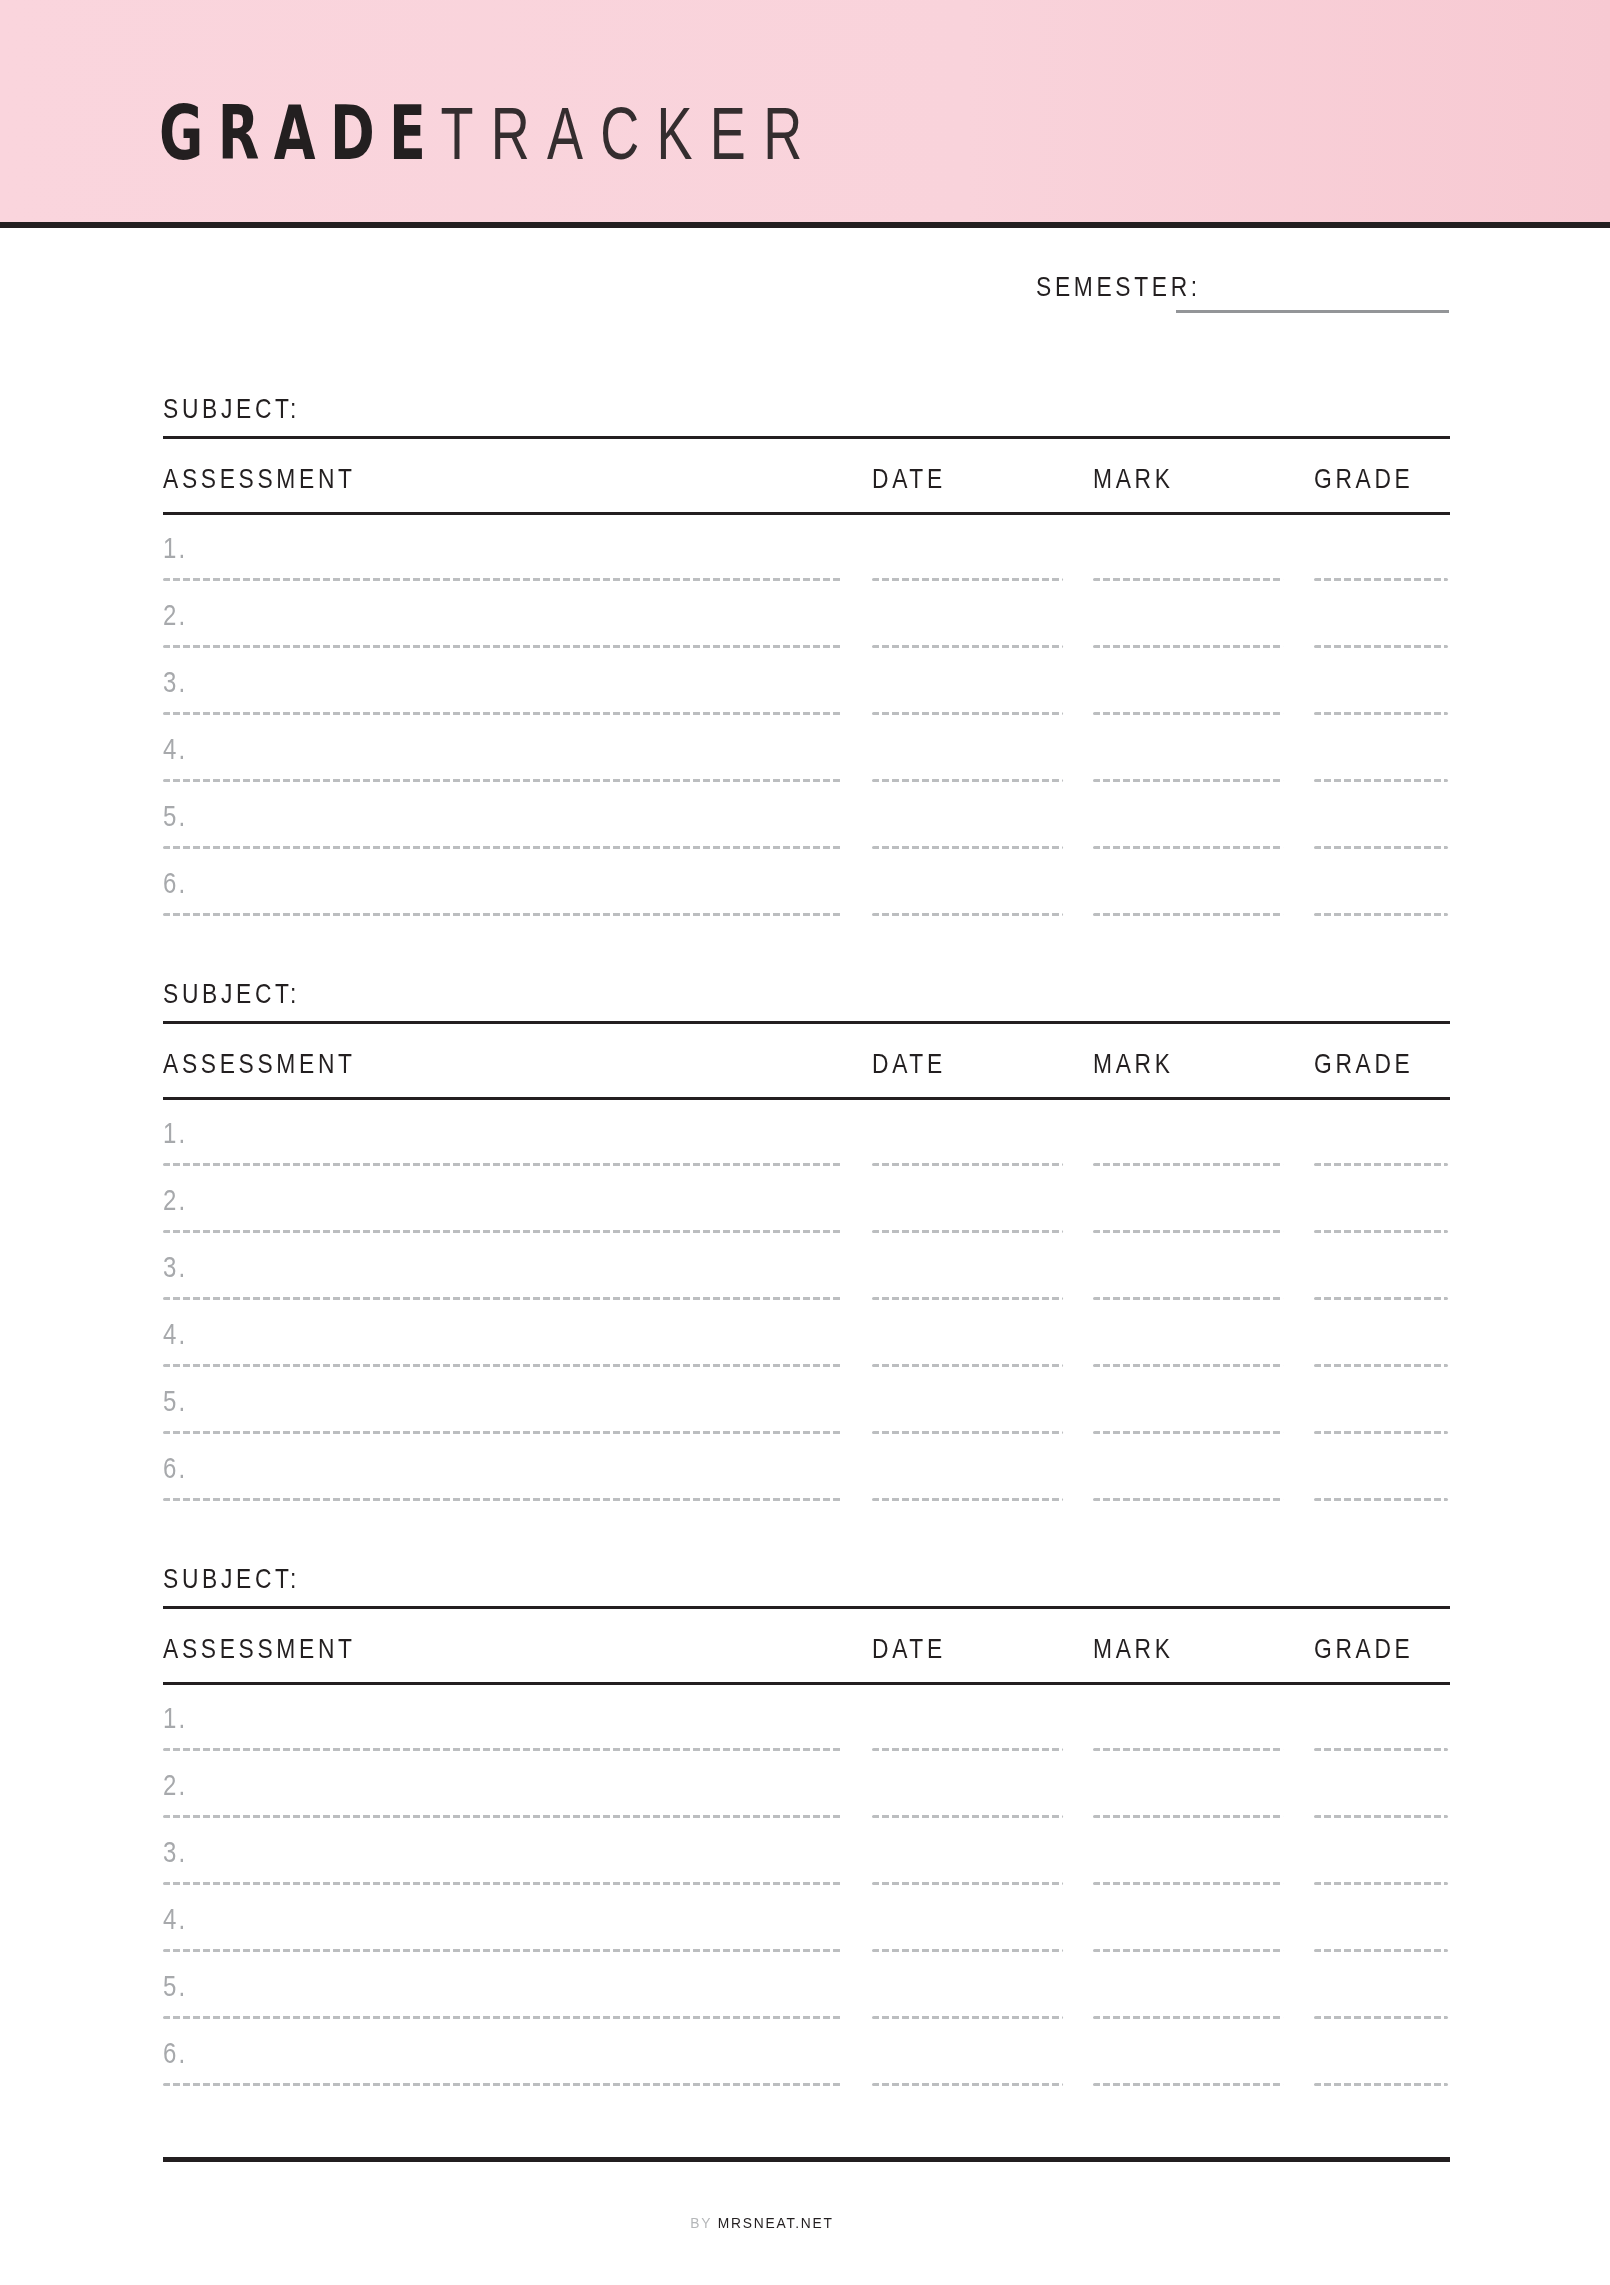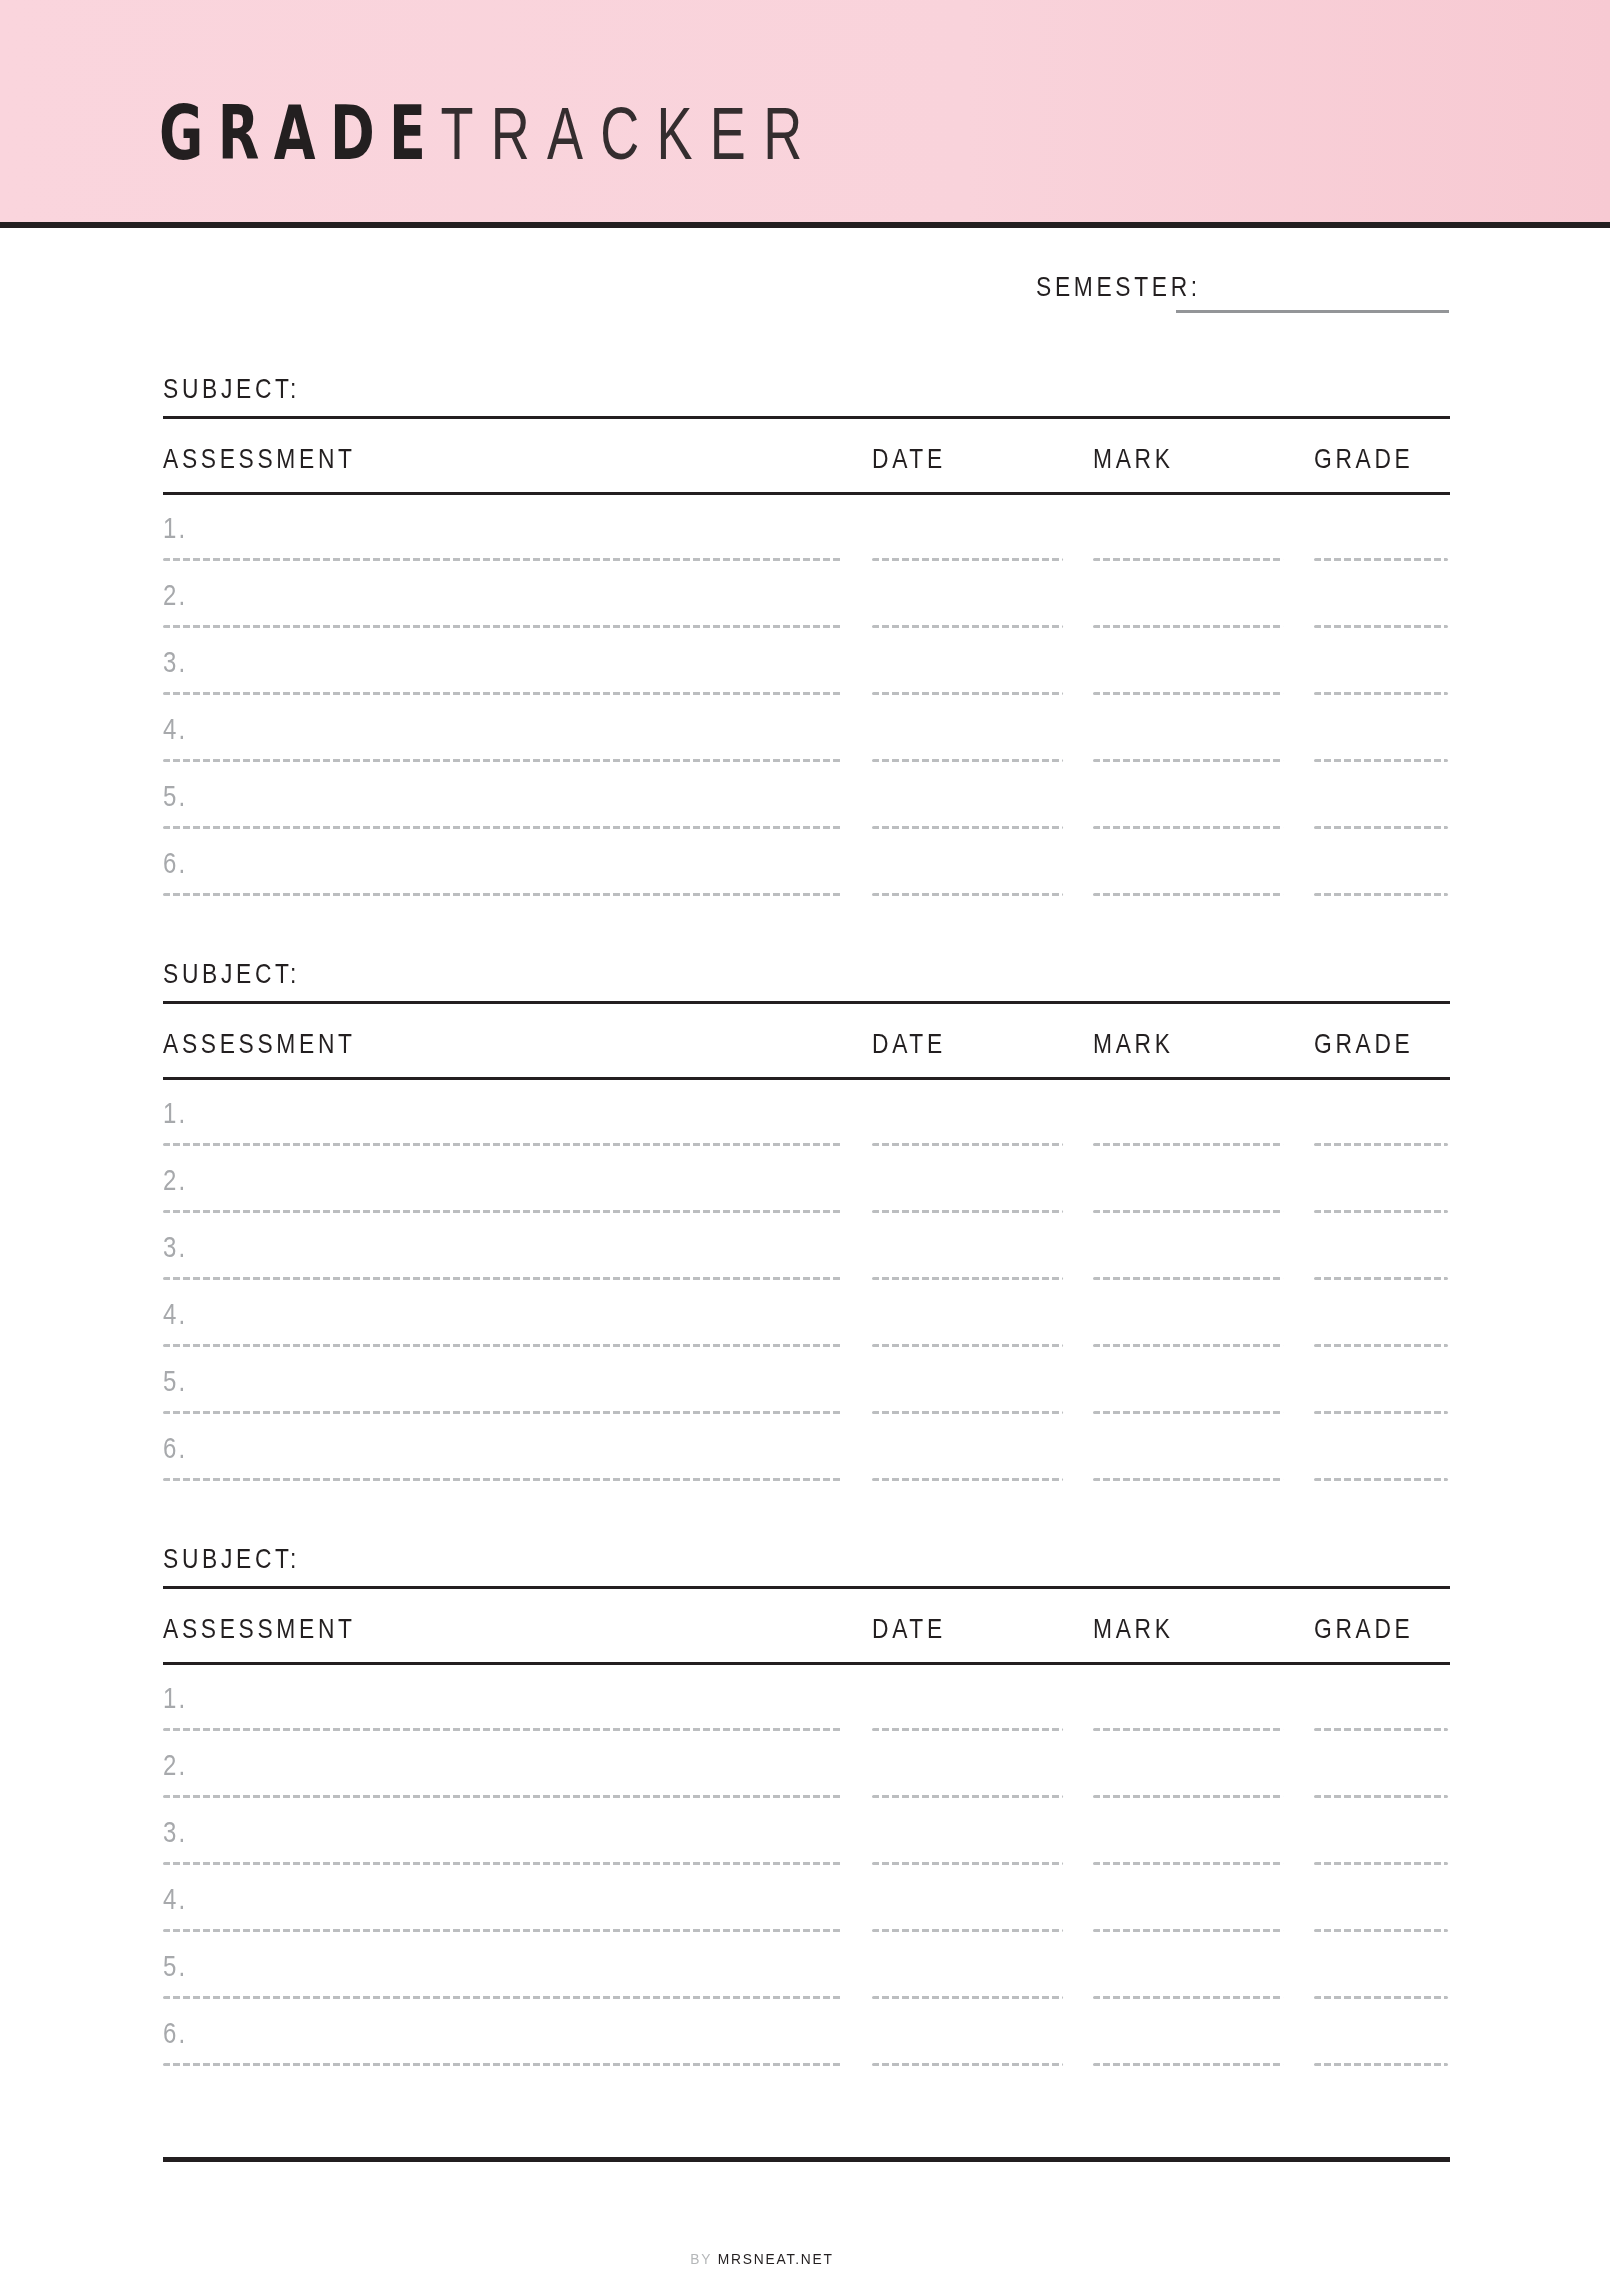--- a/index.html
+++ b/index.html
@@ -78,20 +78,21 @@
       top: 310px;
       width: 273px;
       height: 2.8px;
       background: #939598;
     }
 
     .section {
       position: absolute;
       left: 163px;
       width: 1287px;
+      margin-top: 20px;
     }
     .subject-label {
       position: absolute;
       left: 0;
       top: 0;
       font-family: "Liberation Sans", sans-serif;
       font-size: 28.5px;
       letter-spacing: 4.6px;
       line-height: 27.5px;
       transform: scaleX(0.8);
@@ -156,21 +157,20 @@
     .footer {
       position: absolute;
       left: 0;
       top: 2216px;
       width: 1524px;
       text-align: center;
       font-family: "Liberation Sans", sans-serif;
       font-size: 13.8px;
       letter-spacing: 1.8px;
       line-height: 16.5px;
-      margin-top: 36px;
     }
     .footer .by { color: #b5b7b9; }
     .footer .site { color: #231f20; }
   </style>
 </head>
 <body>
 
 <div class="header">
   <div class="title">
     <span class="bold">GRADE</span><span class="thin">TRACKER</span>

